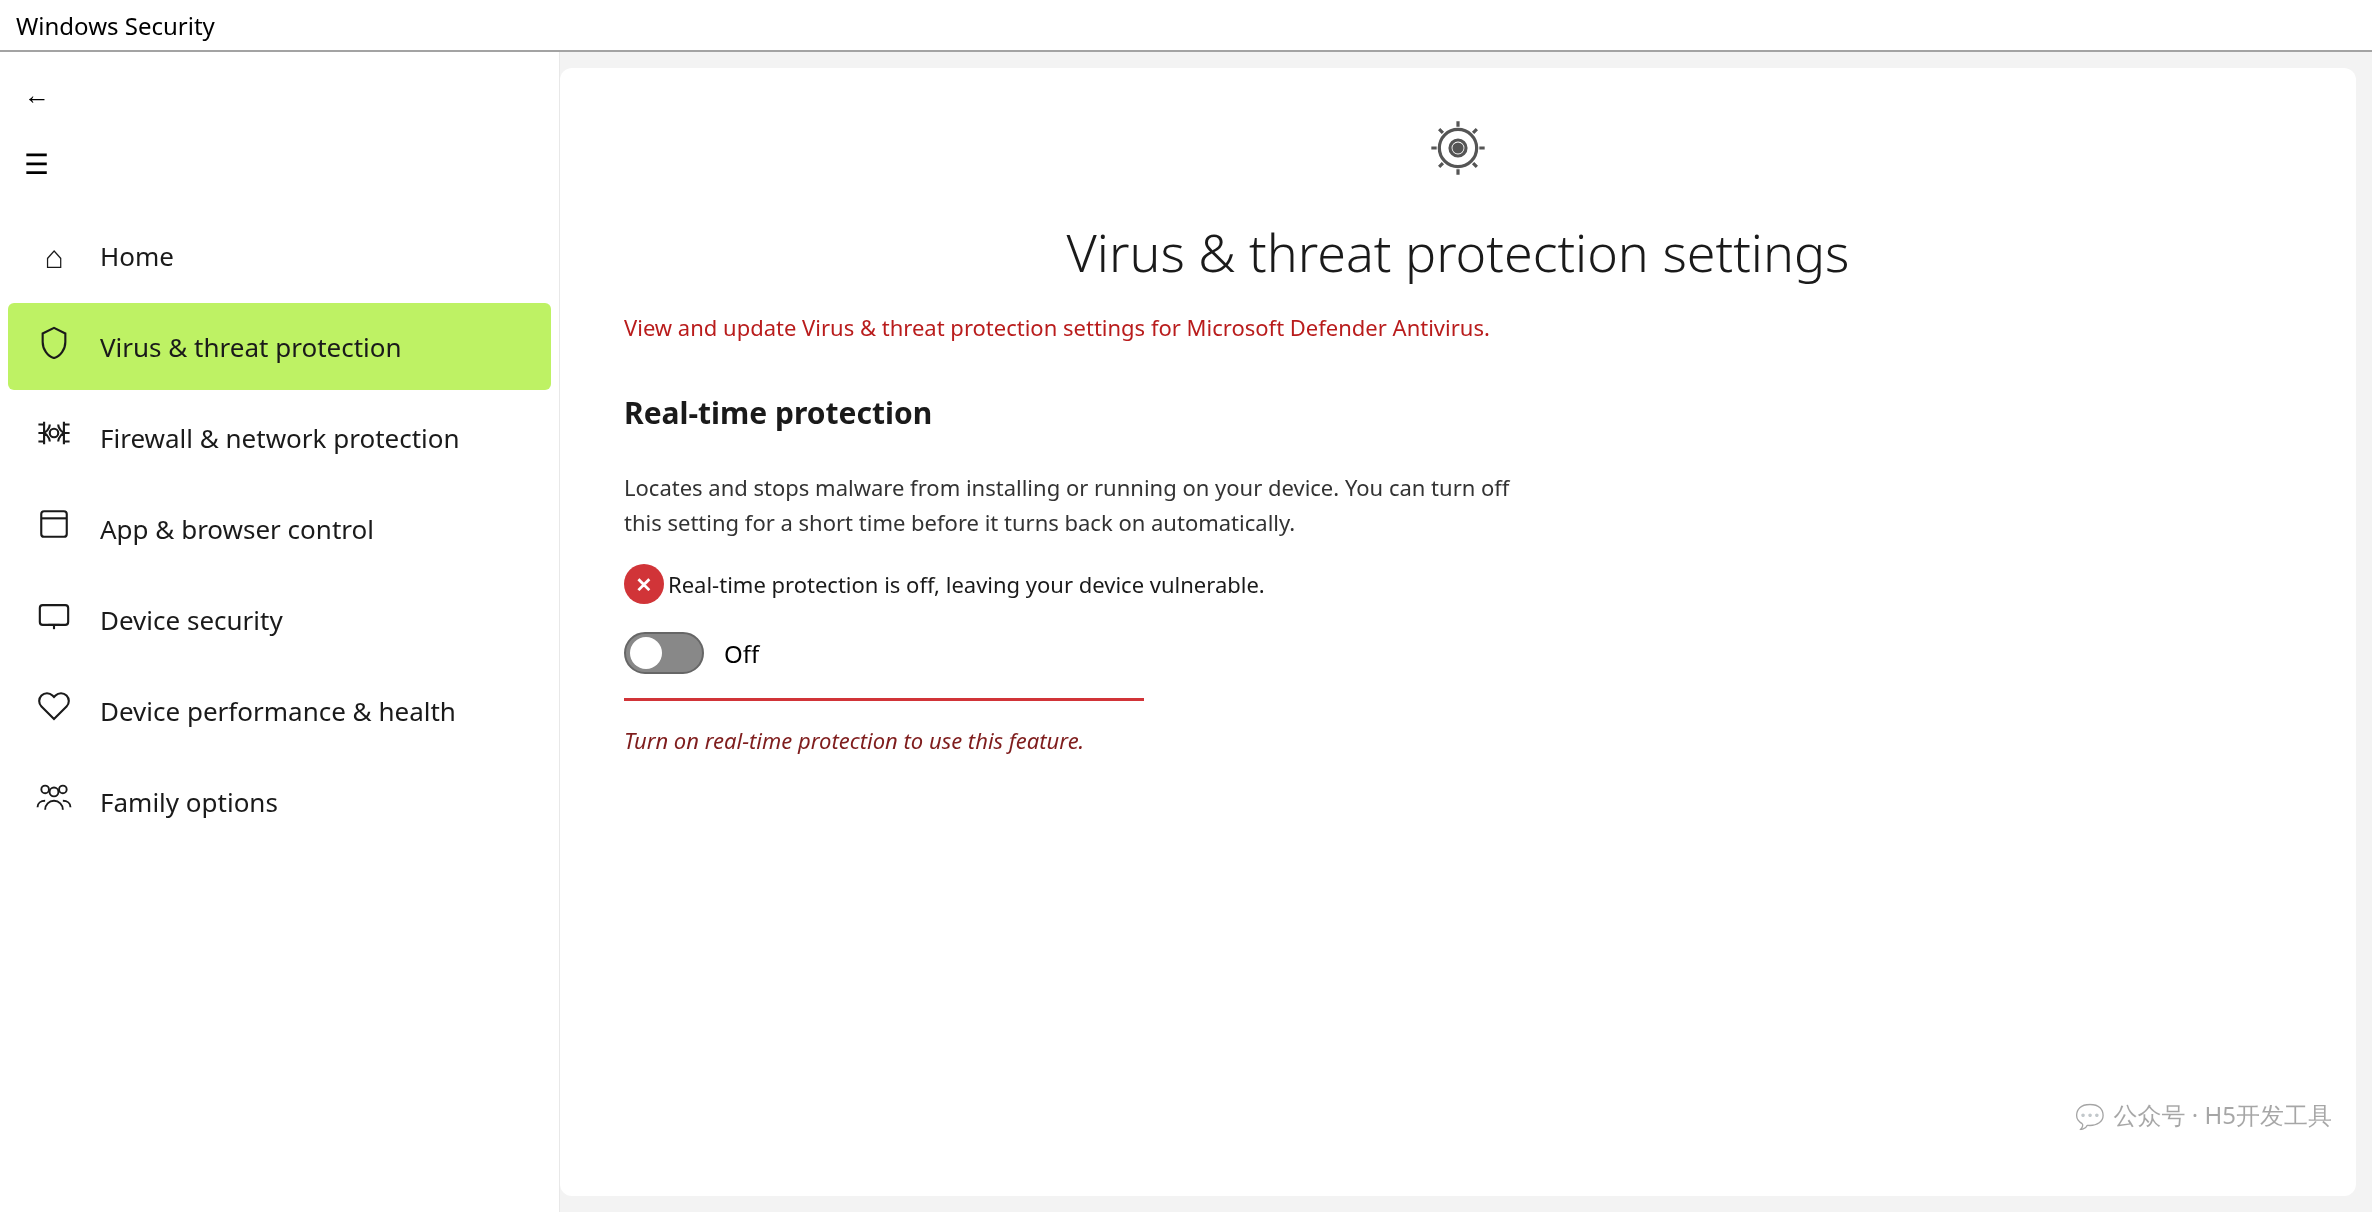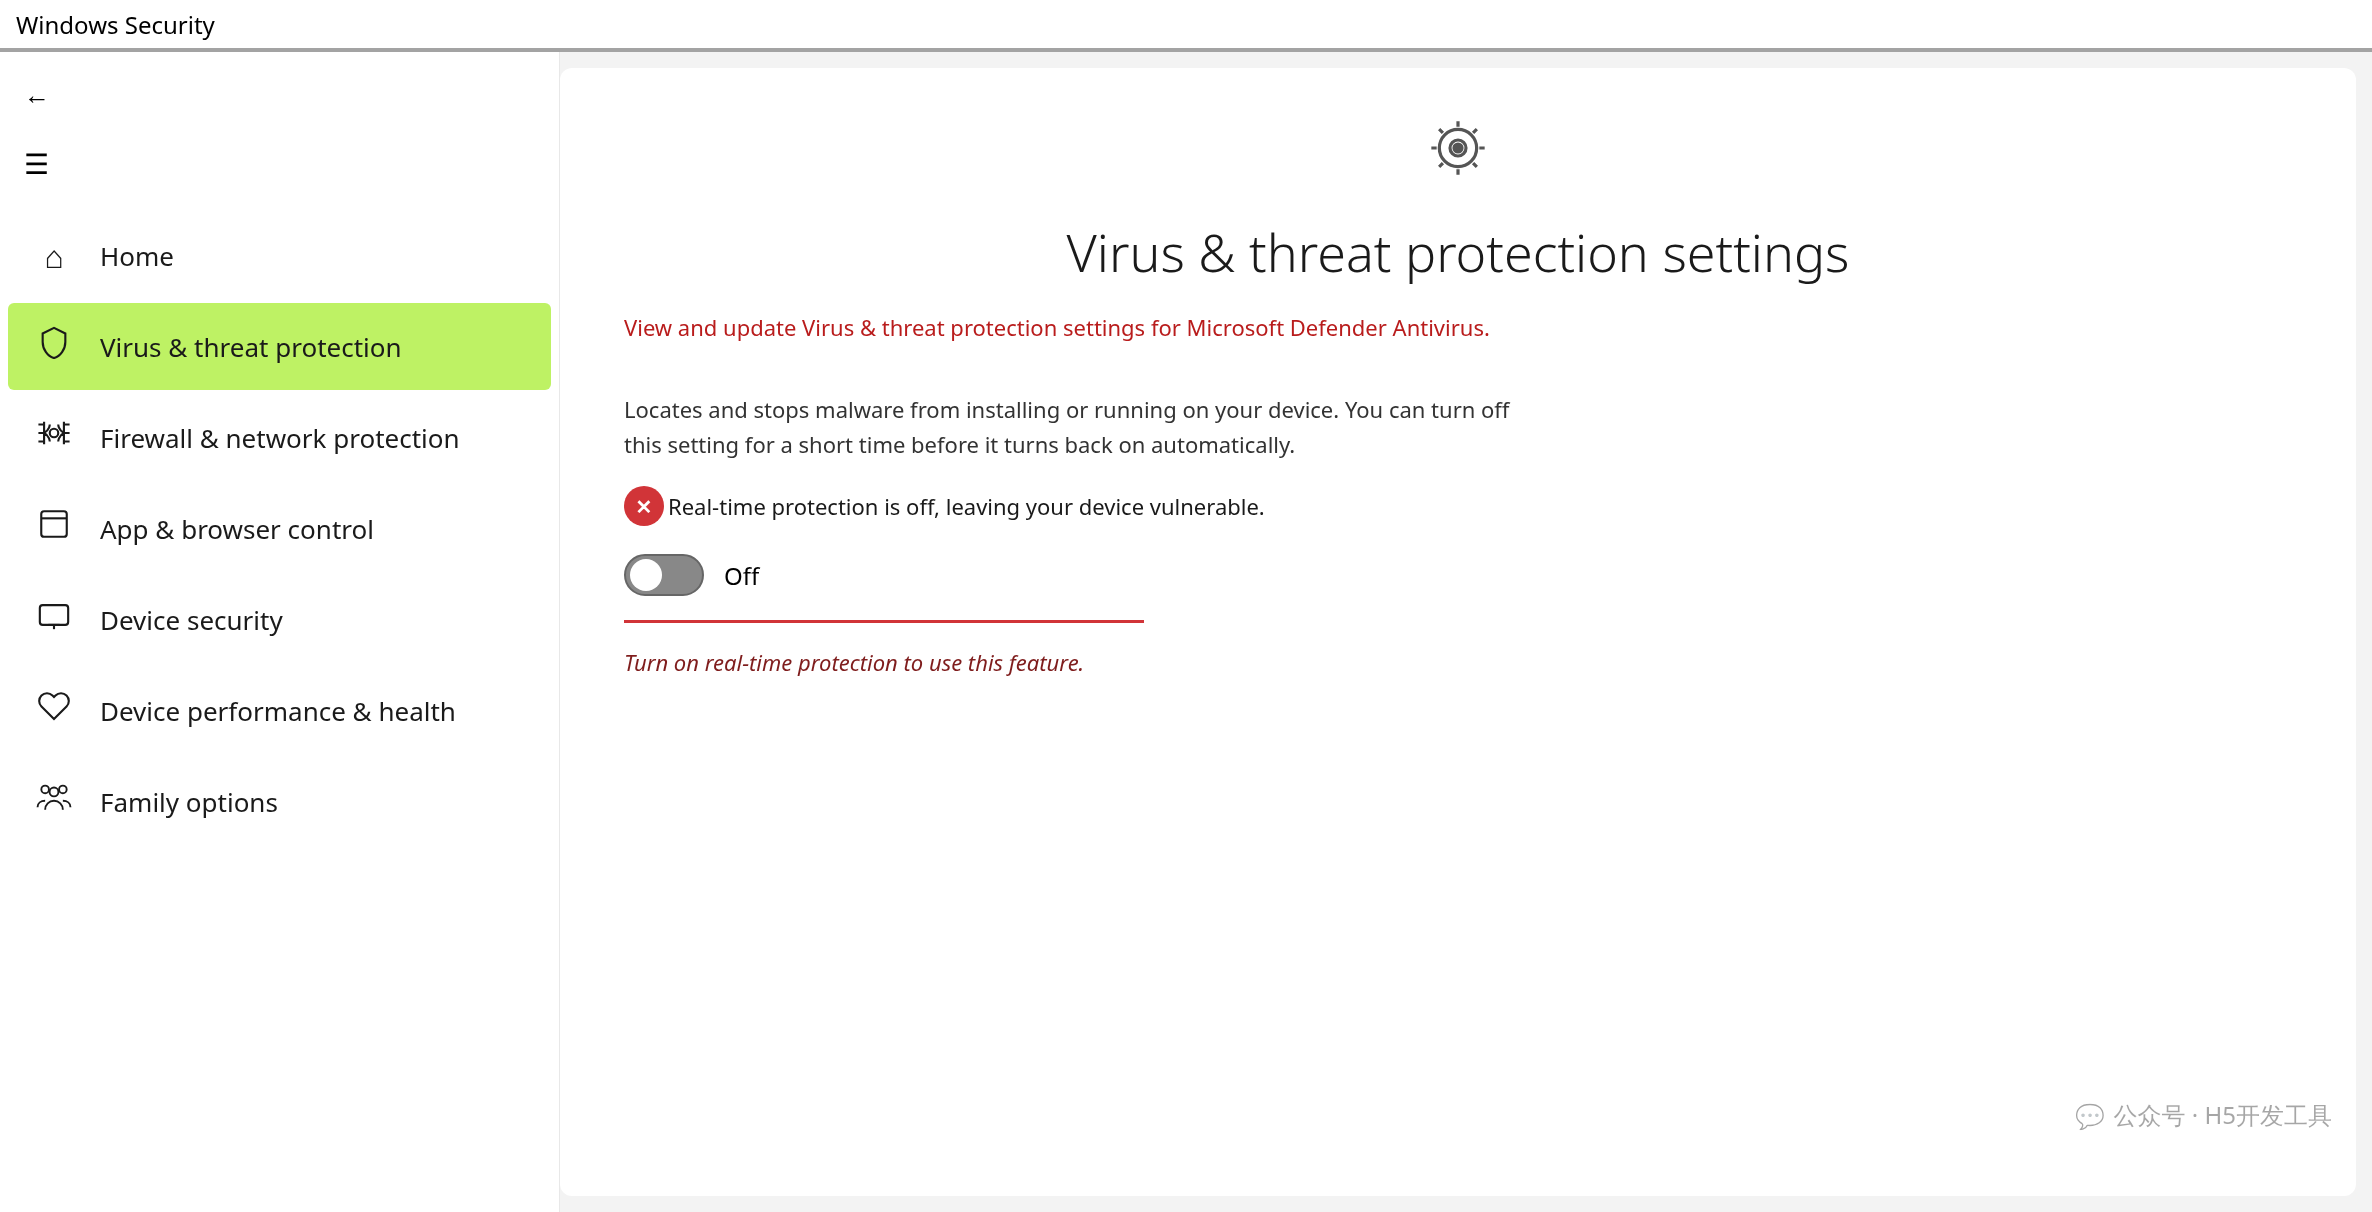--- a/index.html
+++ b/index.html
@@ -17,21 +17,21 @@
       display: flex;
       flex-direction: column;
     }
 
     .title-bar {
       background: #ffffff;
       padding: 8px 16px;
       font-size: 24px;
       font-weight: 400;
       color: #000;
-      border-bottom: 4px solid #a3a3a3;
+      border-bottom: 2px solid #a3a3a3;
       height: 52px;
       display: flex;
       align-items: center;
     }
 
     .app-container {
       display: flex;
       flex: 1;
       overflow: hidden;
     }
@@ -333,20 +333,21 @@
           <circle cx="12" cy="12" r="7" stroke="#555" stroke-width="1.2" fill="none"></circle>
           <circle cx="12" cy="12" r="1.5" fill="#555"></circle>
         </svg>
       </span>
       <h1 class="page-title">Virus &amp; threat protection settings</h1>
     </div>
 
     <p class="page-subtitle">View and update Virus &amp; threat protection settings for Microsoft Defender Antivirus.</p>
 
     <div>
+      <h2 class="section-title">Real-time protection</h2>
       <p class="section-description">Locates and stops malware from installing or running on your device. You can turn off this setting for a short time before it turns back on automatically.</p>
 
       <div class="warning-row">
         <div class="warning-icon"></div>
         <span class="warning-text">Real-time protection is off, leaving your device vulnerable.</span>
       </div>
 
       <div class="toggle-row">
         <div class="toggle-switch"></div>
         <span class="toggle-label">Off</span>

